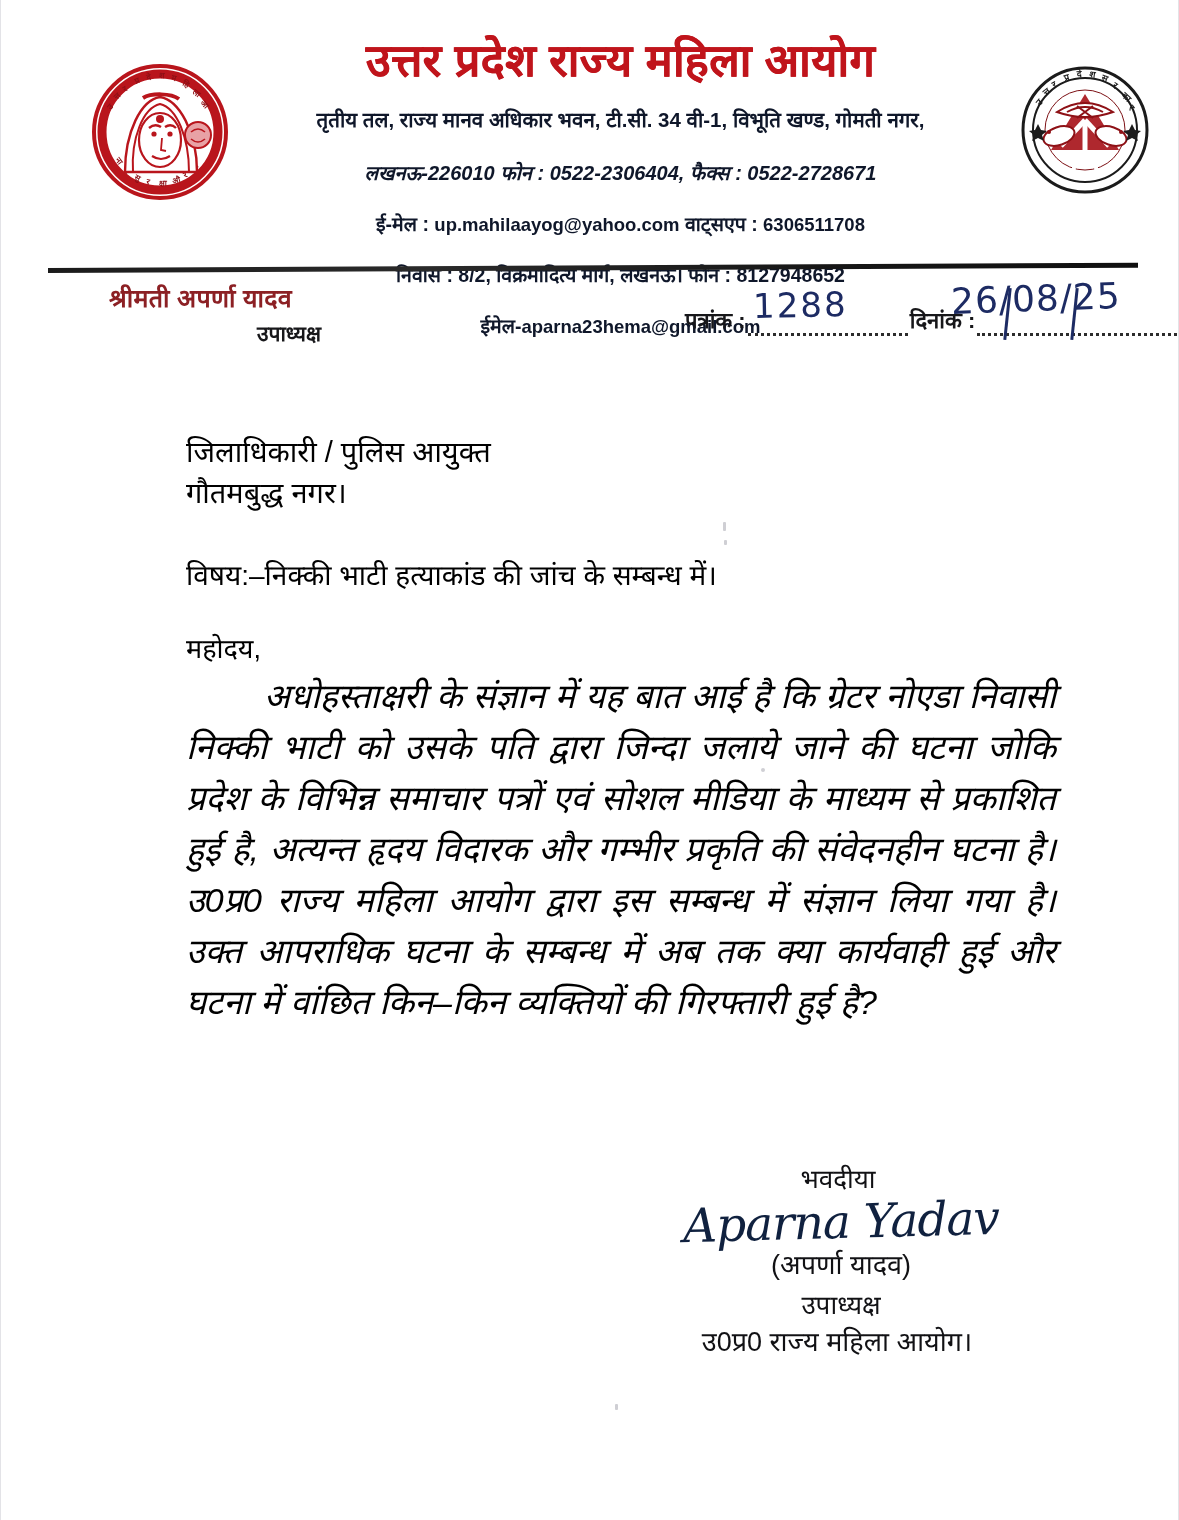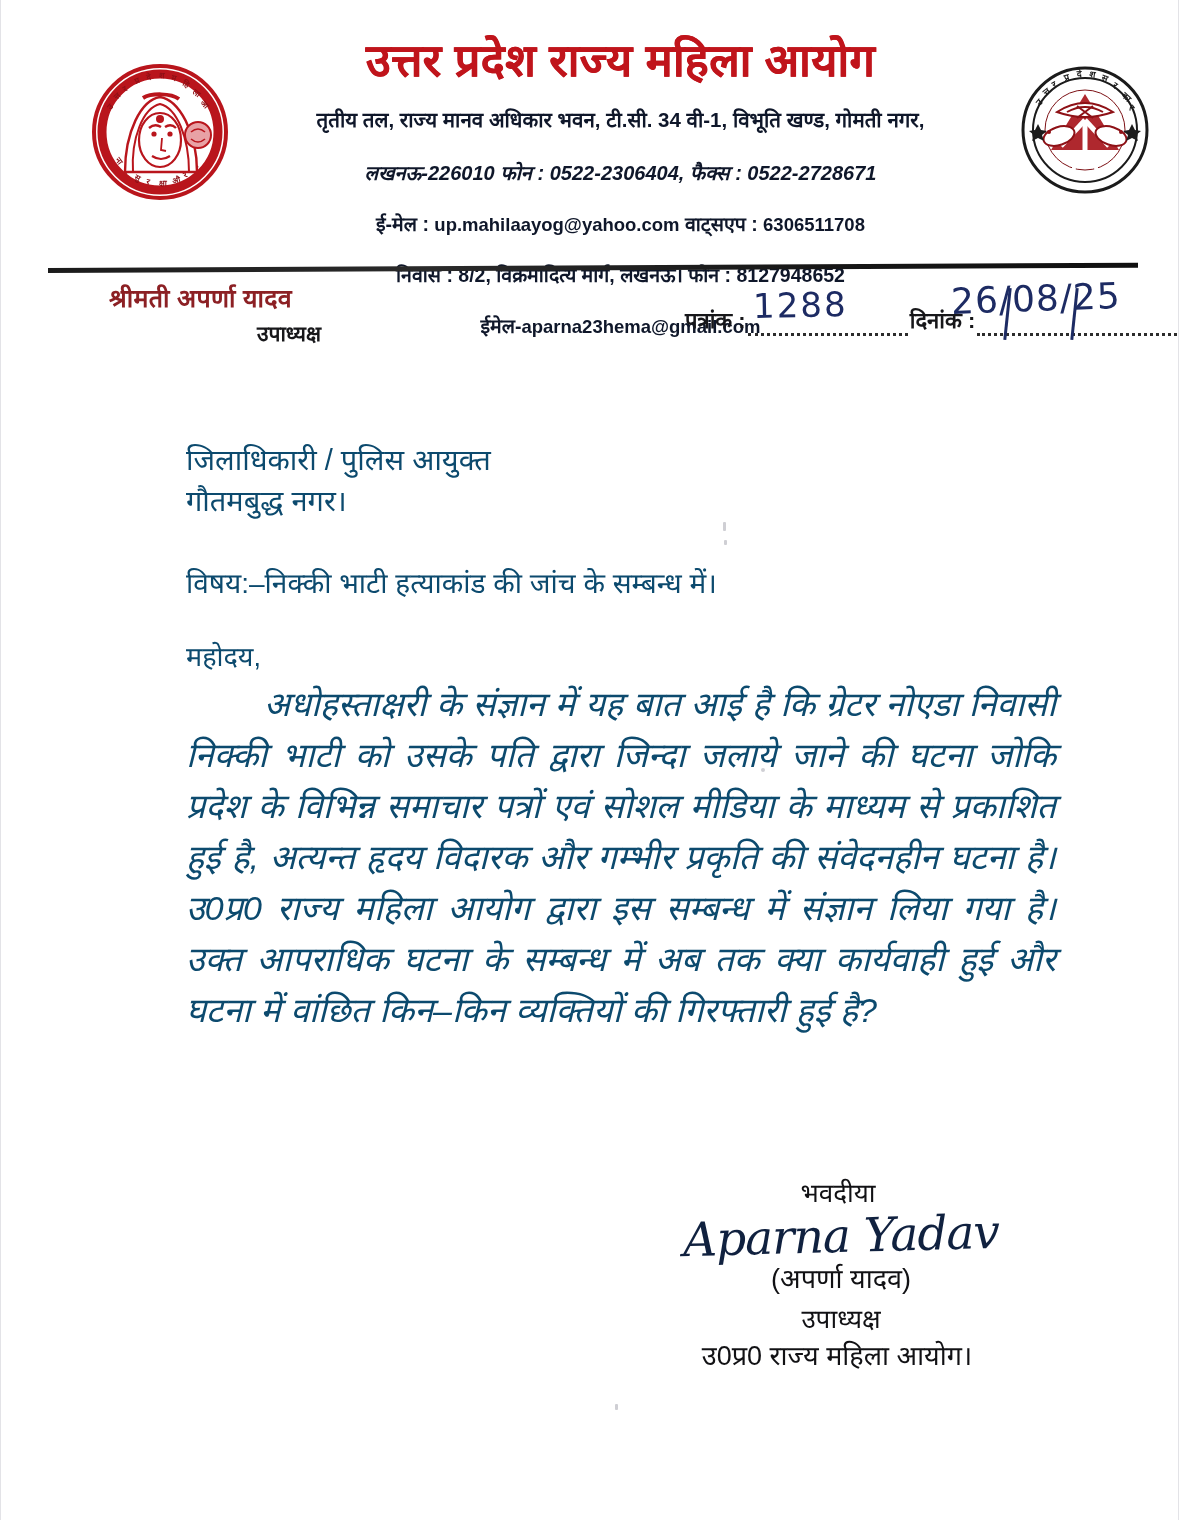--- a/index.html
+++ b/index.html
@@ -100,45 +100,44 @@
     white-space:nowrap;
   }
   .hand-ref{left:752px;top:285px;transform:rotate(-1.2deg);}
   .hand-date{left:950px;top:278px;transform:rotate(-2deg);font-size:36px;letter-spacing:1px;}
   .date-slash{
     position:absolute;background:#1d2b63;width:2.5px;height:52px;
   }
   
   .body{
     position:absolute;left:185px;top:432px;width:870px;
-    color:#0c4a6e;
+    color:#000000;
     font-size:26.5px;
     line-height:1.0;
-    margin-top:8px;
   }
   .to-line{font-size:29px;line-height:1.42;white-space:nowrap;}
   .subject{
     margin-top:48px;font-size:28px;white-space:nowrap;
   }
   .salutation{margin-top:46px;font-size:27px;}
   .para{
     margin-top:8px;
     font-size:34px;
     line-height:1.50;
     text-align:justify;
     text-justify:inter-word;
     text-indent:78px;
     font-style:italic;
   }
   .para2{margin-top:34px;}
   
   .signblock{
     position:absolute;left:560px;top:1160px;width:560px;text-align:center;
   }
-  .bhavdiya{font-size:26px;color:#111114;margin-left:-6px;margin-top:14px;}
+  .bhavdiya{font-size:26px;color:#111114;margin-left:-6px;}
   .sig{
     font-family:"DejaVu Serif", serif;
     font-style:italic;
     font-size:47px;
     color:#10213f;
     letter-spacing:-1px;
     margin-top:-2px;
     transform:rotate(-1.5deg);
     display:block;
   }

